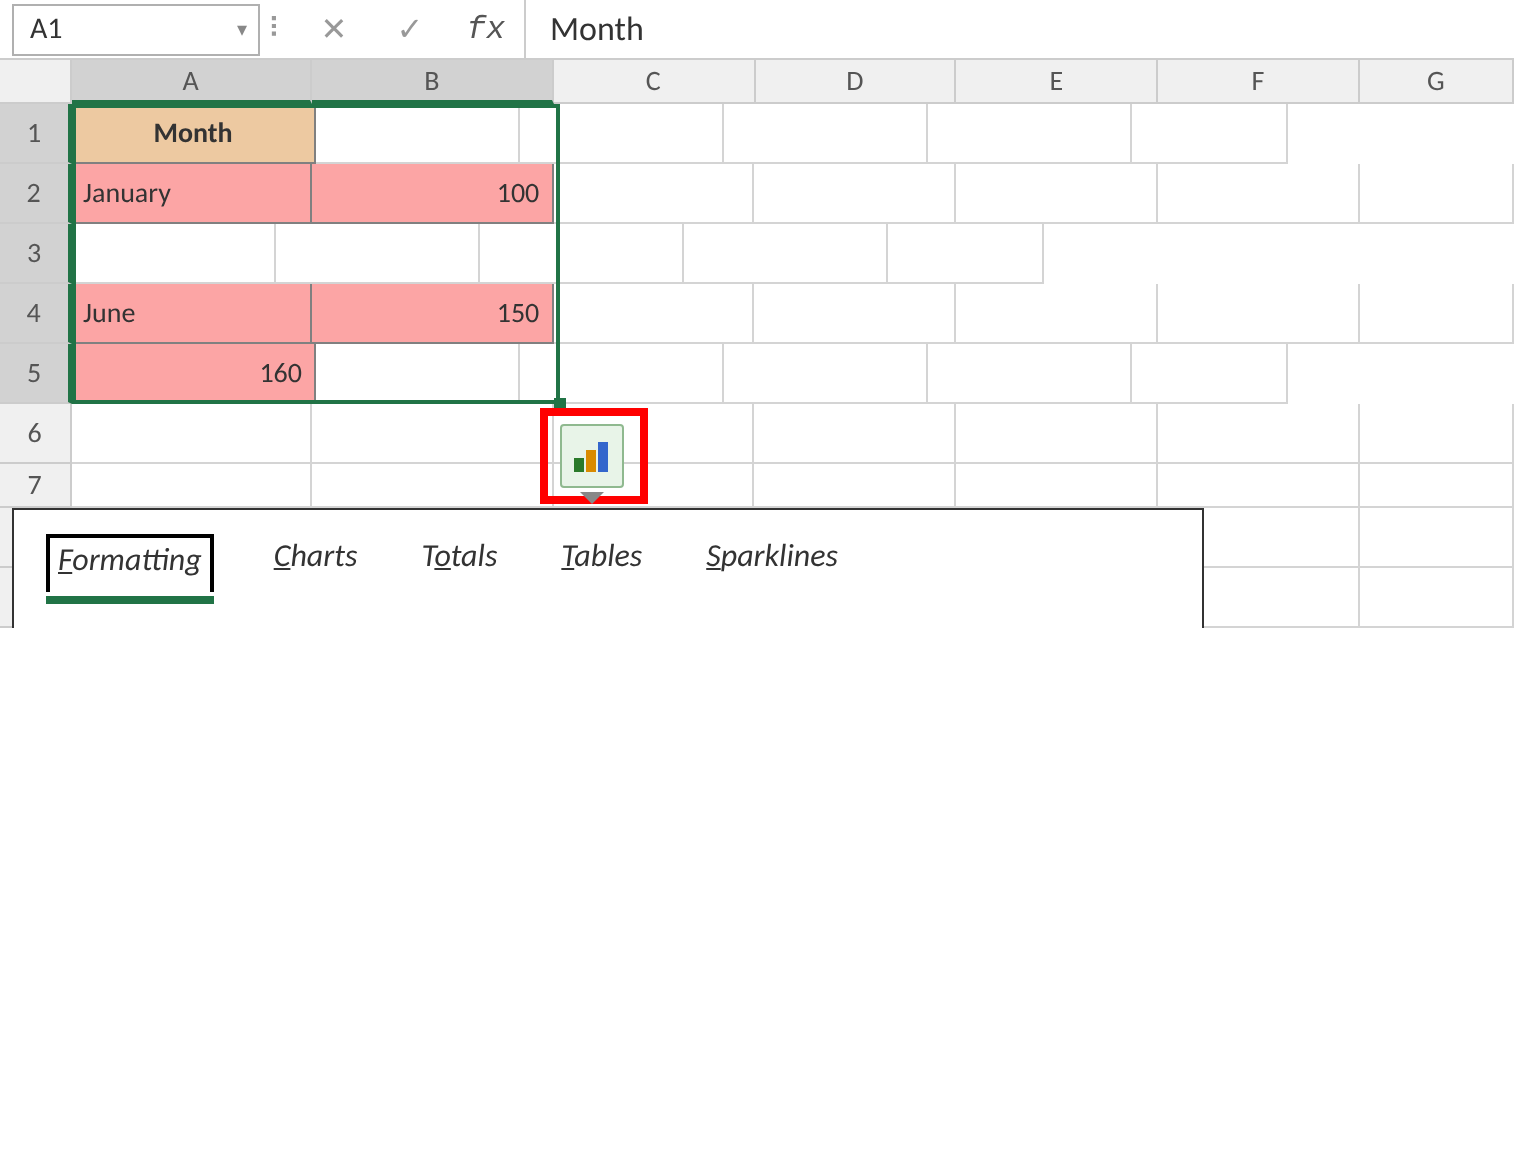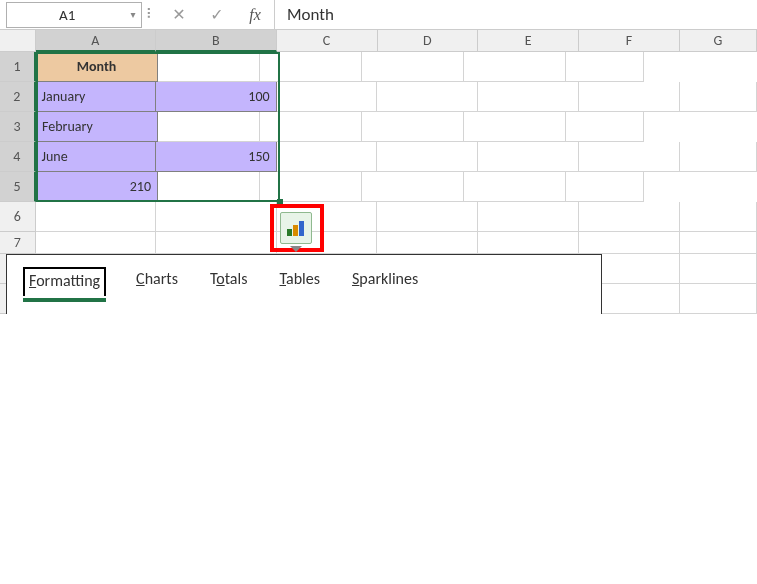--- a/index.html
+++ b/index.html
@@ -1,56 +1,56 @@
 <!DOCTYPE html>
 <html><head>
 <meta charset="utf-8">
 <style>
   * { box-sizing: border-box; margin: 0; padding: 0; }
   body { font-family: 'Segoe UI', Calibri, sans-serif; font-size: 14px; color: #333; background: #fff; width: 757px; }
   
   .formula-bar { display: flex; align-items: center; height: 30px; border-bottom: 1px solid #ccc; }
-  .name-box-wrap { display: flex; align-items: center; border: 1px solid #b0b0b0; height: 26px; width: 136px; margin-left: 6px; padding-left: 44px; }
+  .name-box-wrap { display: flex; align-items: center; border: 1px solid #b0b0b0; height: 26px; width: 124px; margin-left: 6px; }
   .name-box { flex: 1; padding: 0 8px; font-size: 15px; }
   .name-box-drop { width: 16px; text-align: center; color: #888; font-size: 10px; }
   .fb-sep { width: 18px; text-align: center; color: #999; }
   .fb-btn { width: 38px; text-align: center; color: #999; font-size: 16px; }
-  .fb-fx { font-style: italic; font-family: Liberation Serif, serif; color: #555; }
+  .fb-fx { font-style: italic; font-family: Liberation Mono, monospace; color: #555; }
   .fb-value { flex: 1; padding: 0 12px; font-size: 17px; border-left: 1px solid #ccc; height: 100%; display:flex; align-items:center; }
   
   .grid { position: relative; }
   .col-headers { display: flex; height: 22px; }
   .row-header-spacer { width: 36px; border-right: 1px solid #ccc; border-bottom: 1px solid #ccc; background: #f0f0f0; }
   .col-h { width: 122px; text-align: center; border-right: 1px solid #ccc; border-bottom: 1px solid #ccc; background: #f0f0f0; color: #555; font-size: 14px; line-height:22px; }
   .col-h.narrower { width: 102px; }
   .col-h.sel { background: #d2d2d2; border-bottom: 2px solid #217346; }
   .col-h.first-sel { width: 122px; }
   
   .row { display: flex; height: 30px; }
   .row-h { width: 36px; text-align: center; border-right: 1px solid #ccc; border-bottom: 1px solid #ccc; background: #f0f0f0; color: #555; line-height: 30px; }
   .row-h.sel { background: #d2d2d2; border-right: 2px solid #217346; }
   .cell { width: 122px; border-right: 1px solid #d4d4d4; border-bottom: 1px solid #d4d4d4; padding: 0 6px; line-height: 30px; overflow: hidden; white-space: nowrap; }
   .cell.narrower { width: 102px; }
   
   .selected-range { position: absolute; border: 2px solid #217346; pointer-events: none; }
   .fill-handle { position: absolute; width: 6px; height: 6px; background: #217346; }
   
-  .table-cell { border-right: 1px solid #808080; border-bottom: 1px solid #808080; background: #c4b5fd; }
+  .table-cell { border-right: 1px solid #808080; border-bottom: 1px solid #808080; background: #fca5a5; }
   .header-a { background: #edc9a1; font-weight: bold; text-align: center; }
   .header-b { background: #bfbfbf; font-weight: bold; text-align: center; }
   .num { text-align: right; }
   
   .qa-highlight { position: absolute; border: 4px solid #ff0000; pointer-events: none; }
   .qa-icon { position: absolute; width: 32px; height: 32px; border: 1px solid #8fb98f; background: #e8f4e8; border-radius: 2px; display:flex; align-items:center; justify-content:center; cursor:pointer; }
   .qa-icon svg { display:block; }
   .qa-caret { position: absolute; width: 0; height: 0; border-left: 6px solid transparent; border-right: 6px solid transparent; border-top: 6px solid #888; }
   
   .popup { position: absolute; background: #fff; border: 1px solid #333; padding: 12px 16px 16px 16px; width: 596px; }
   .popup-tabs { display: flex; gap: 28px; margin-bottom: 18px; }
-  .ptab { font-size: 16px; color: #333; cursor: pointer; padding: 2px 2px 6px 2px; }
+  .ptab { font-size: 16px; color: #333; cursor: pointer; padding: 2px 2px 6px 2px; font-style: italic; }
   .ptab .ul { text-decoration: underline; }
   .ptab.active { border: 2px solid #000; border-bottom: none; position: relative; font-weight: normal; padding: 2px 4px 6px 4px;}
   .ptab.active::after { content:''; position:absolute; left:-2px; right:-2px; bottom:-6px; height:4px; background:#217346; }
   
   .popup-items { display: flex; gap: 26px; margin-bottom: 20px; margin-top: 22px; }
   .pitem { display: flex; flex-direction: column; align-items: center; width: 78px; cursor:pointer; }
   .pitem-icon { width: 46px; height: 42px; margin-bottom: 8px; display:flex; align-items:center; justify-content:center; }
   .pitem-label { text-align: center; font-size: 14.5px; line-height: 1.25; }
   
   .popup-hint { font-size: 14px; color: #444; }
@@ -100,40 +100,39 @@
     <div class="cell table-cell">January</div>
     <div class="cell table-cell num">100</div>
     <div class="cell narrower"></div>
     <div class="cell narrower"></div>
     <div class="cell narrower"></div>
     <div class="cell narrower"></div>
     <div class="cell narrower" style="width:78px"></div>
   </div>
   <div class="row">
     <div class="row-h sel">3</div>
-    <div class="cell table-cell">February</div>
     <div class="cell narrower"></div>
     <div class="cell narrower"></div>
     <div class="cell narrower"></div>
     <div class="cell narrower"></div>
     <div class="cell narrower" style="width:78px"></div>
   </div>
   <div class="row">
     <div class="row-h sel">4</div>
     <div class="cell table-cell">June</div>
     <div class="cell table-cell num">150</div>
     <div class="cell narrower"></div>
     <div class="cell narrower"></div>
     <div class="cell narrower"></div>
     <div class="cell narrower"></div>
     <div class="cell narrower" style="width:78px"></div>
   </div>
   <div class="row">
     <div class="row-h sel">5</div>
-    <div class="cell table-cell num">210</div>
+    <div class="cell table-cell num">160</div>
     <div class="cell narrower"></div>
     <div class="cell narrower"></div>
     <div class="cell narrower"></div>
     <div class="cell narrower"></div>
     <div class="cell narrower" style="width:78px"></div>
   </div>
   <div class="row">
     <div class="row-h">6</div>
     <div class="cell"></div>
     <div class="cell"></div>

